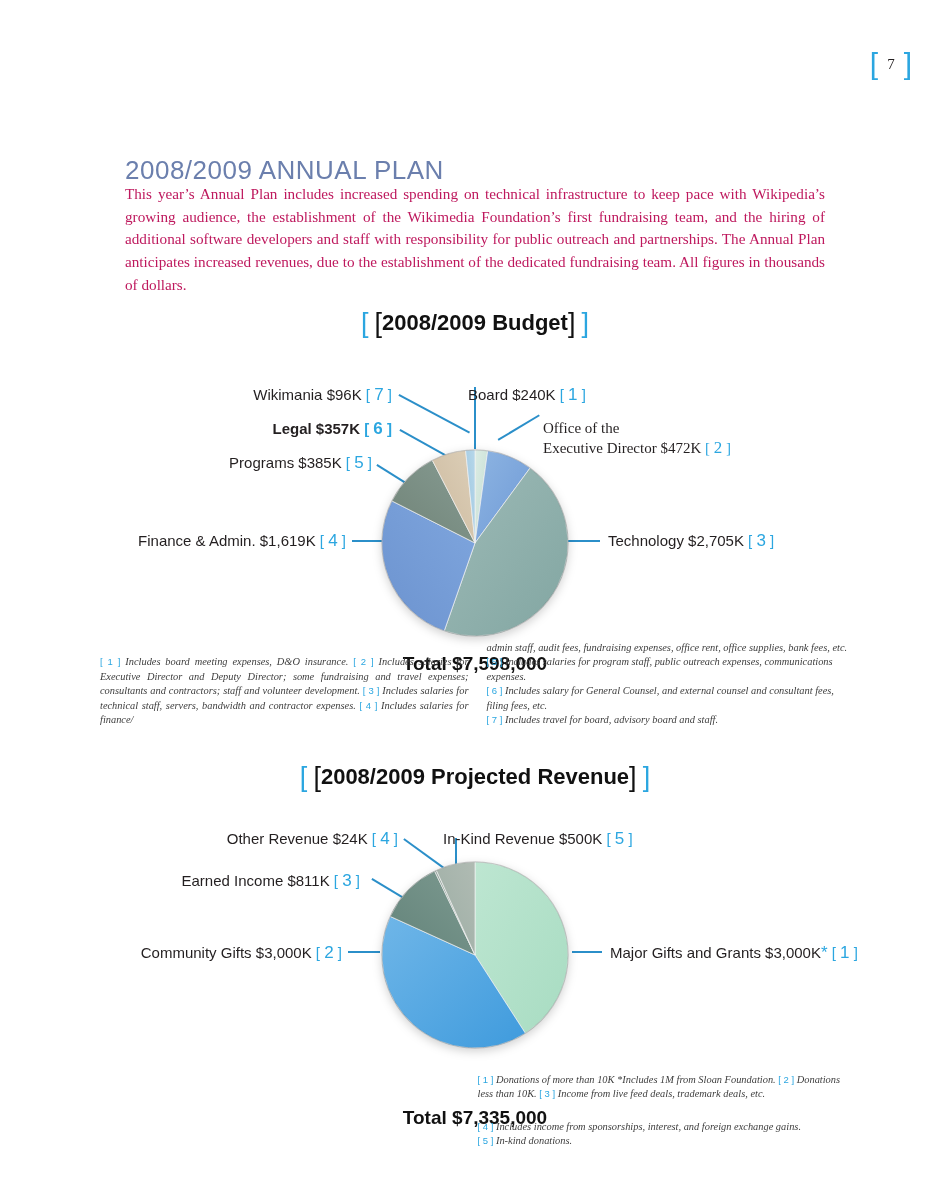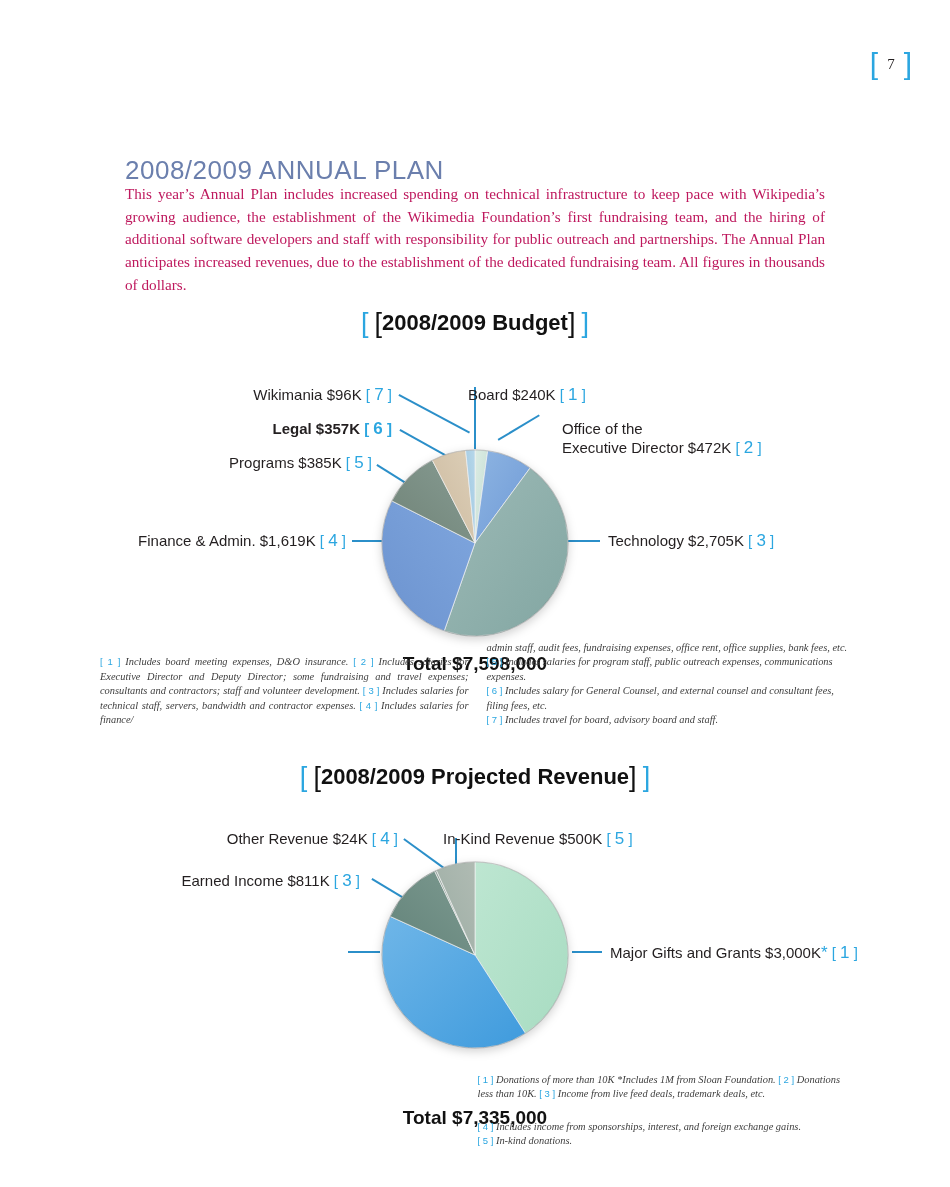--- a/index.html
+++ b/index.html
@@ -129,21 +129,21 @@
       <span class="ref">[&nbsp;<span class="b">5</span>&nbsp;]</span>
     </div>
     <div class="lbl r" style="left:60px; top:192px; width:286px;">
       <span>Finance &amp; Admin. $1,619K</span>
       <span class="ref">[&nbsp;<span class="b">4</span>&nbsp;]</span>
     </div>
     <div class="lbl" style="left:468px; top:46px;">
       <span>Board $240K</span>
       <span class="ref">[&nbsp;<span class="b">1</span>&nbsp;]</span>
     </div>
-    <div class="lbl" style="left:562px; top:80px;">
+    <div class="lbl" style="left:543px; top:80px;font-family:Liberation Serif, serif;">
       <span>Office of the</span><br>
       <span>Executive Director $472K</span>
       <span class="ref">[&nbsp;<span class="b">2</span>&nbsp;]</span>
     </div>
     <div class="lbl" style="left:608px; top:192px;">
       <span>Technology $2,705K</span>
       <span class="ref">[&nbsp;<span class="b">3</span>&nbsp;]</span>
     </div>
 
     <div class="pie-wrap" style="top:106px;">
@@ -216,20 +216,24 @@
     <div class="leader" style="left:404px; top:45px; width:62px; height:1.5px; transform:rotate(36deg); transform-origin:left center;"></div>
 
     <div class="lbl r" style="left:140px; top:36px; width:258px;">
       <span>Other Revenue $24K</span>
       <span class="ref">[&nbsp;<span class="b">4</span>&nbsp;]</span>
     </div>
     <div class="lbl r" style="left:104px; top:78px; width:256px;">
       <span>Earned Income $811K</span>
       <span class="ref">[&nbsp;<span class="b">3</span>&nbsp;]</span>
     </div>
+    <div class="lbl r" style="left:60px; top:150px; width:282px;">
+      <span>Community Gifts $3,000K</span>
+      <span class="ref">[&nbsp;<span class="b">2</span>&nbsp;]</span>
+    </div>
     <div class="lbl" style="left:443px; top:36px;">
       <span>In-Kind Revenue $500K</span>
       <span class="ref">[&nbsp;<span class="b">5</span>&nbsp;]</span>
     </div>
     <div class="lbl" style="left:610px; top:150px;">
       <span>Major Gifts and Grants $3,000K</span><span class="star">*</span>
       <span class="ref">[&nbsp;<span class="b">1</span>&nbsp;]</span>
     </div>
 
     <div class="pie-wrap" style="top:64px;">

